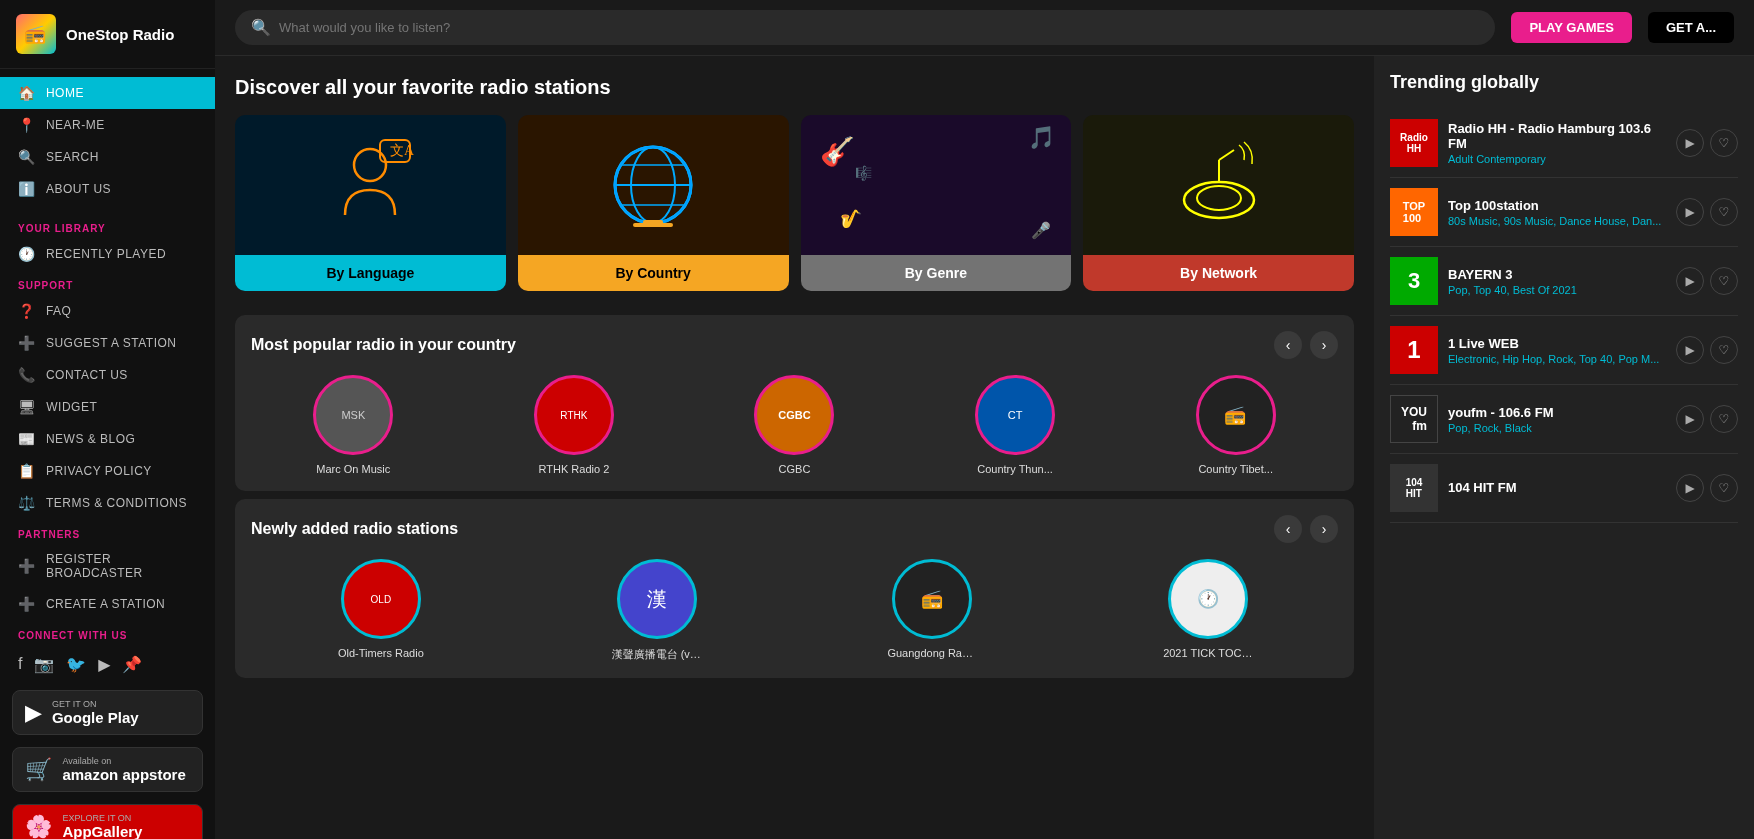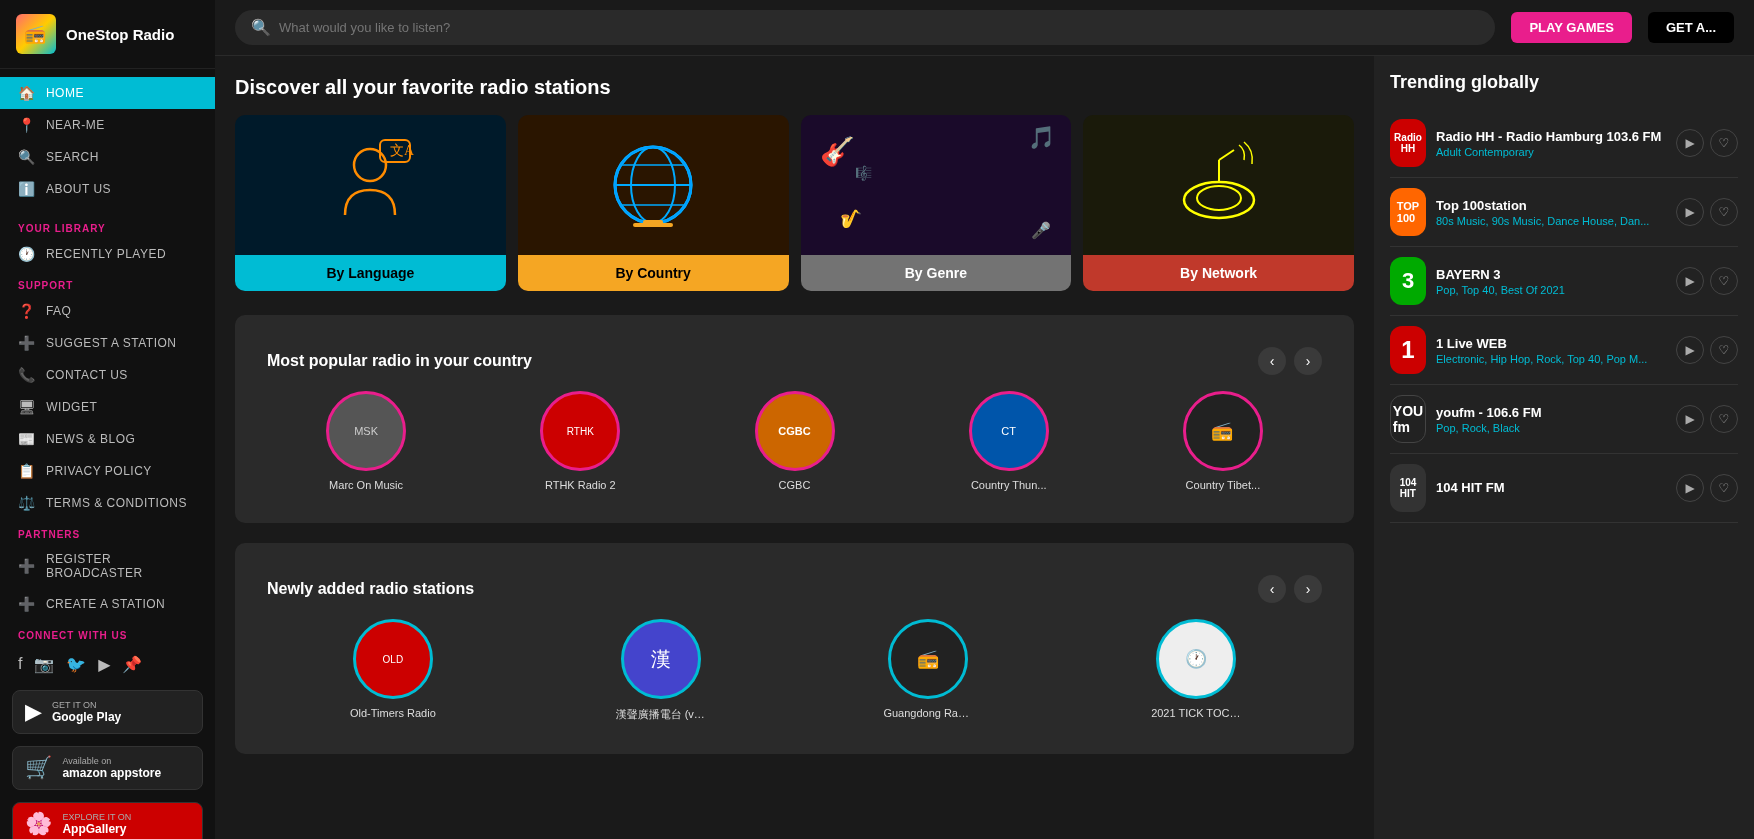--- a/index.html
+++ b/index.html
@@ -59,21 +59,21 @@
       margin: 6px 12px;
       background: #222;
       border-radius: 8px;
       padding: 8px 12px;
       display: flex; align-items: center; gap: 10px;
       cursor: pointer;
       border: 1px solid #333;
     }
     .store-icon { font-size: 22px; }
     .store-text-small { font-size: 9px; color: #aaa; }
-    .store-text-big { font-size: 12px; color: #fff; font-weight: bold; }
+    .store-text-big { font-size: 15px; color: #fff; font-weight: bold; }
 
     
     #main {
       flex: 1;
       display: flex;
       flex-direction: column;
       overflow: hidden;
     }
 
     
@@ -172,22 +172,22 @@
     .card-language .discover-card-label { background: #00bcd4; color: #000; }
     .card-genre .discover-card-img { background: #1a0a2a; }
     .card-genre .discover-card-label { background: #9c27b0; color: #fff; }
     .card-network .discover-card-img { background: #1a1a0a; }
     .card-network .discover-card-label { background: #c0392b; color: #fff; }
 
     
     .radio-section {
       background: #2a2a2a;
       border-radius: 10px;
-      padding: 32px;
-      margin-bottom: 20px;
+      padding: 16px;
+      margin-bottom: 8px;
     }
     .radio-section-header {
       display: flex;
       align-items: center;
       justify-content: space-between;
       margin-bottom: 16px;
     }
     .radio-section-title { font-size: 16px; font-weight: bold; }
     .nav-arrows { display: flex; gap: 8px; }
     .nav-arrow {
@@ -244,22 +244,22 @@
     }
     .trending-item {
       display: flex;
       align-items: center;
       gap: 10px;
       padding: 10px 0;
       border-bottom: 1px solid #333;
       cursor: pointer;
     }
     .trending-avatar {
-      width: 36px; height: 48px;
-      border-radius: 12px;
+      width: 48px; height: 48px;
+      border-radius: 0;
       display: flex; align-items: center; justify-content: center;
       font-size: 20px;
       flex-shrink: 0;
     }
     .trending-info { flex: 1; }
     .trending-name { font-size: 13px; font-weight: bold; color: #fff; }
     .trending-genre { font-size: 11px; color: #00bcd4; margin-top: 2px; }
     .trending-actions { display: flex; gap: 6px; }
     .action-btn {
       width: 28px; height: 28px;
@@ -616,21 +616,21 @@
           <div class="trending-genre">Electronic, Hip Hop, Rock, Top 40, Pop M...</div>
         </div>
         <div class="trending-actions">
           <button class="action-btn">▶</button>
           <button class="action-btn">♡</button>
         </div>
       </div>
 
       <div class="trending-item">
         <div class="trending-avatar ta-youfm" style="border:1px solid #444;">
-          <span style="font-size:14px; color:#fff; font-weight:bold;">YOU<br>fm</span>
+          <span style="font-size:12px; color:#fff; font-weight:bold;text-align:right;">YOU<br>fm</span>
         </div>
         <div class="trending-info">
           <div class="trending-name">youfm - 106.6 FM</div>
           <div class="trending-genre">Pop, Rock, Black</div>
         </div>
         <div class="trending-actions">
           <button class="action-btn">▶</button>
           <button class="action-btn">♡</button>
         </div>
       </div>

